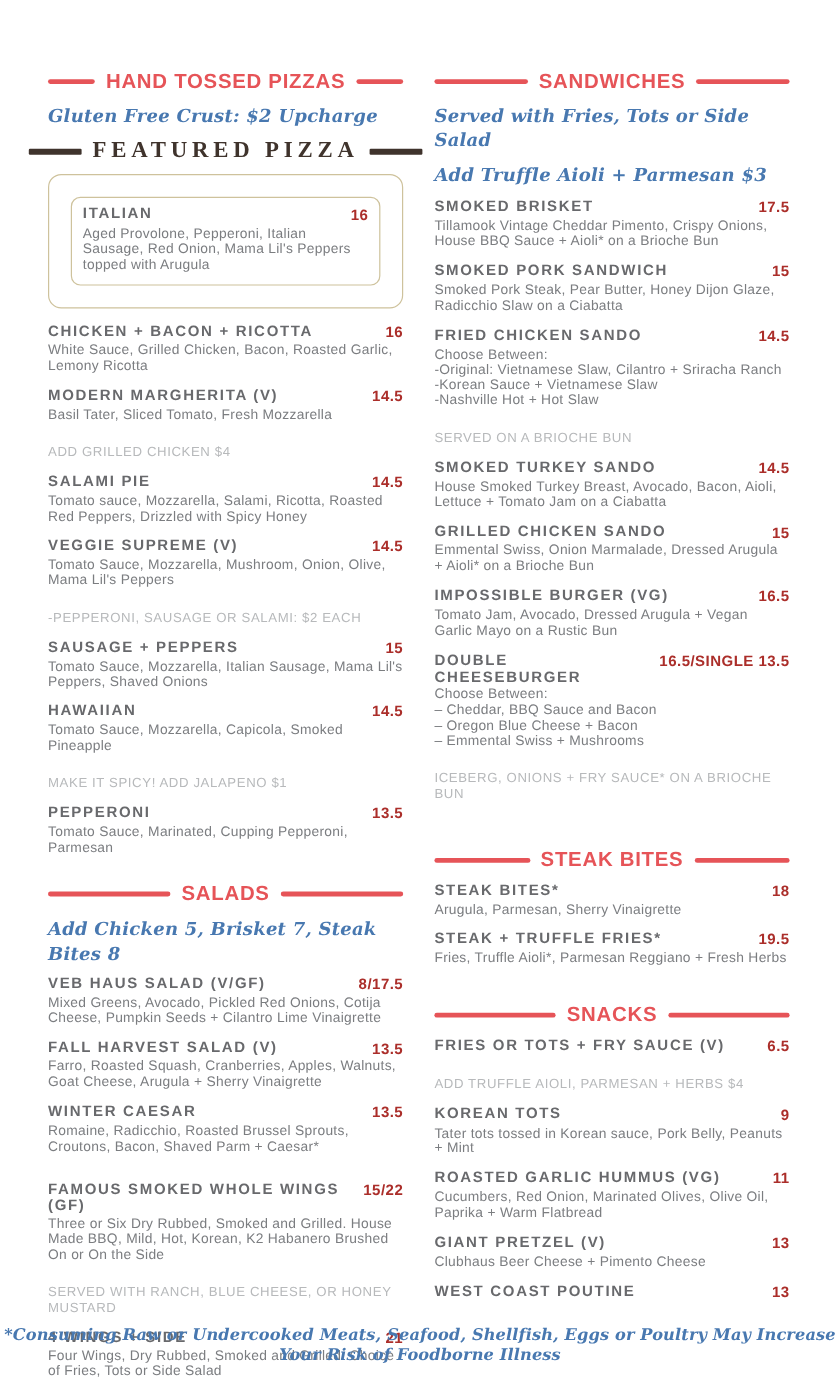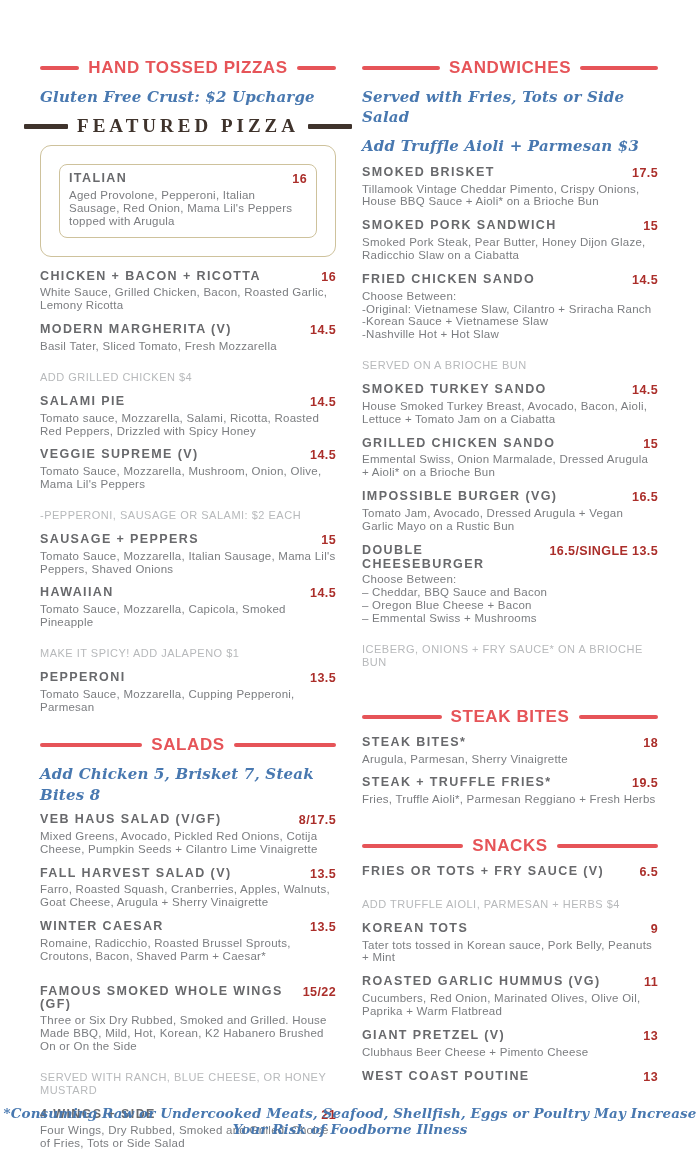--- a/index.html
+++ b/index.html
@@ -167,21 +167,21 @@
       <span class="item-price">14.5</span>
     </div>
     <div class="item-desc">Tomato Sauce, Mozzarella, Capicola, Smoked Pineapple</div>
     <div class="item-note">MAKE IT SPICY! ADD JALAPENO $1</div>
   </div>
           <div class="item">
     <div class="item-head">
       <span class="item-name">PEPPERONI</span>
       <span class="item-price">13.5</span>
     </div>
-    <div class="item-desc">Tomato Sauce, Mozzarella, Cupping Pepperoni, Parmesan</div>
+    <div class="item-desc">Tomato Sauce, Marinated, Cupping Pepperoni, Parmesan</div>
 
   </div>
         </div>
     </div>
 
     <div class="section">
       <div class="sec-header">
         <span class="line"></span>
         <span class="sec-title">SALADS</span>
         <span class="line"></span>

